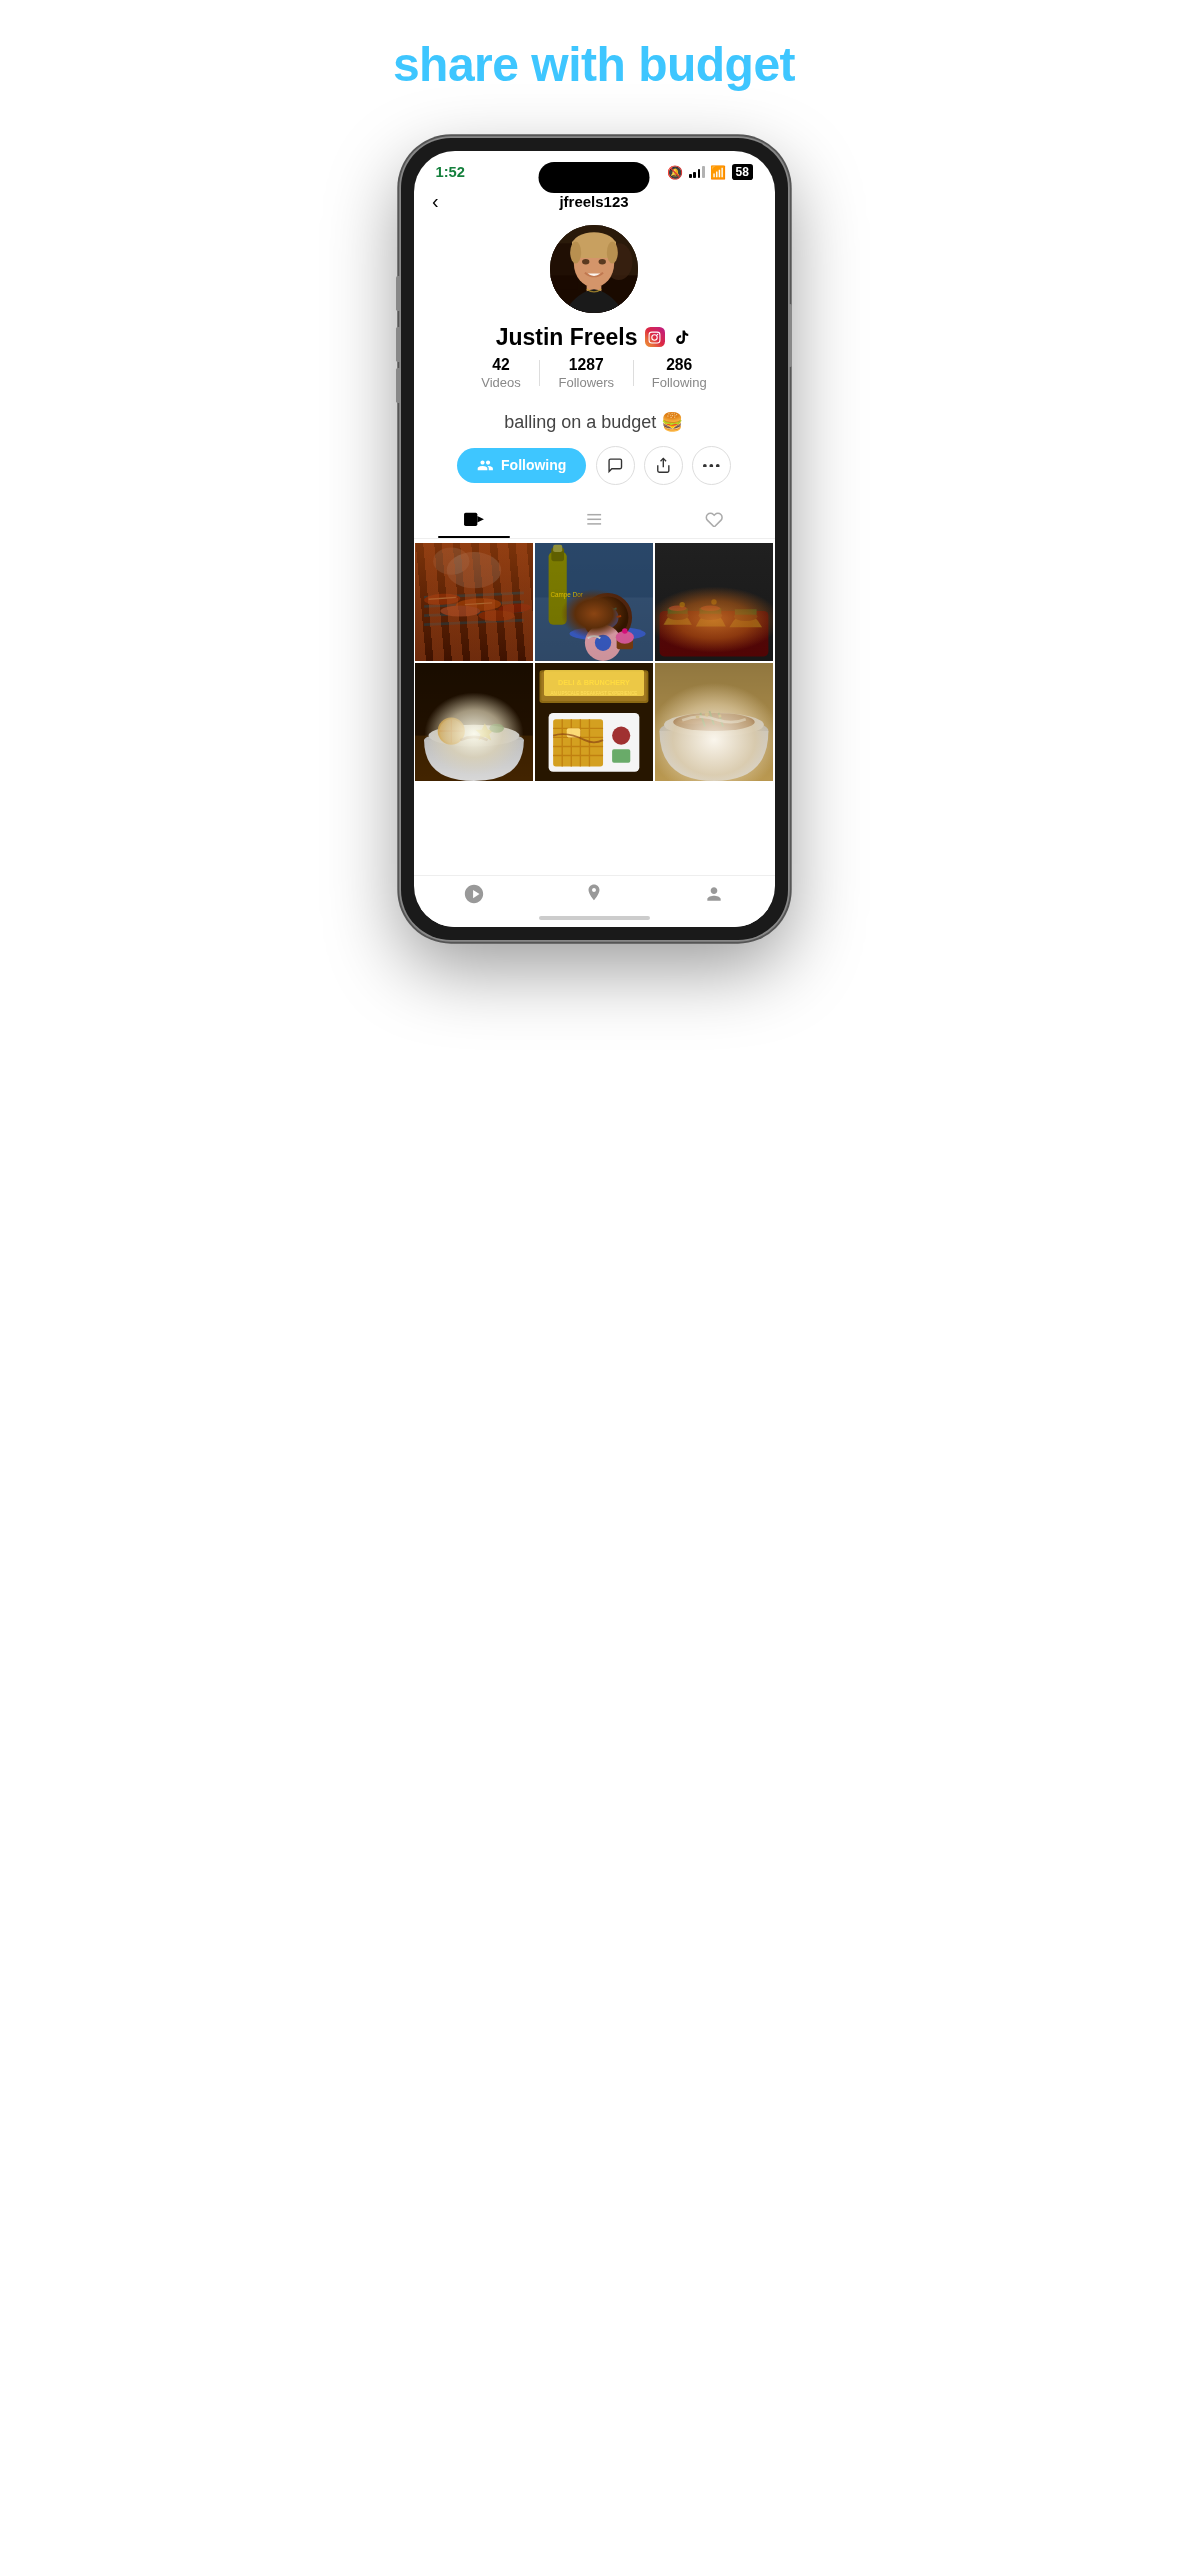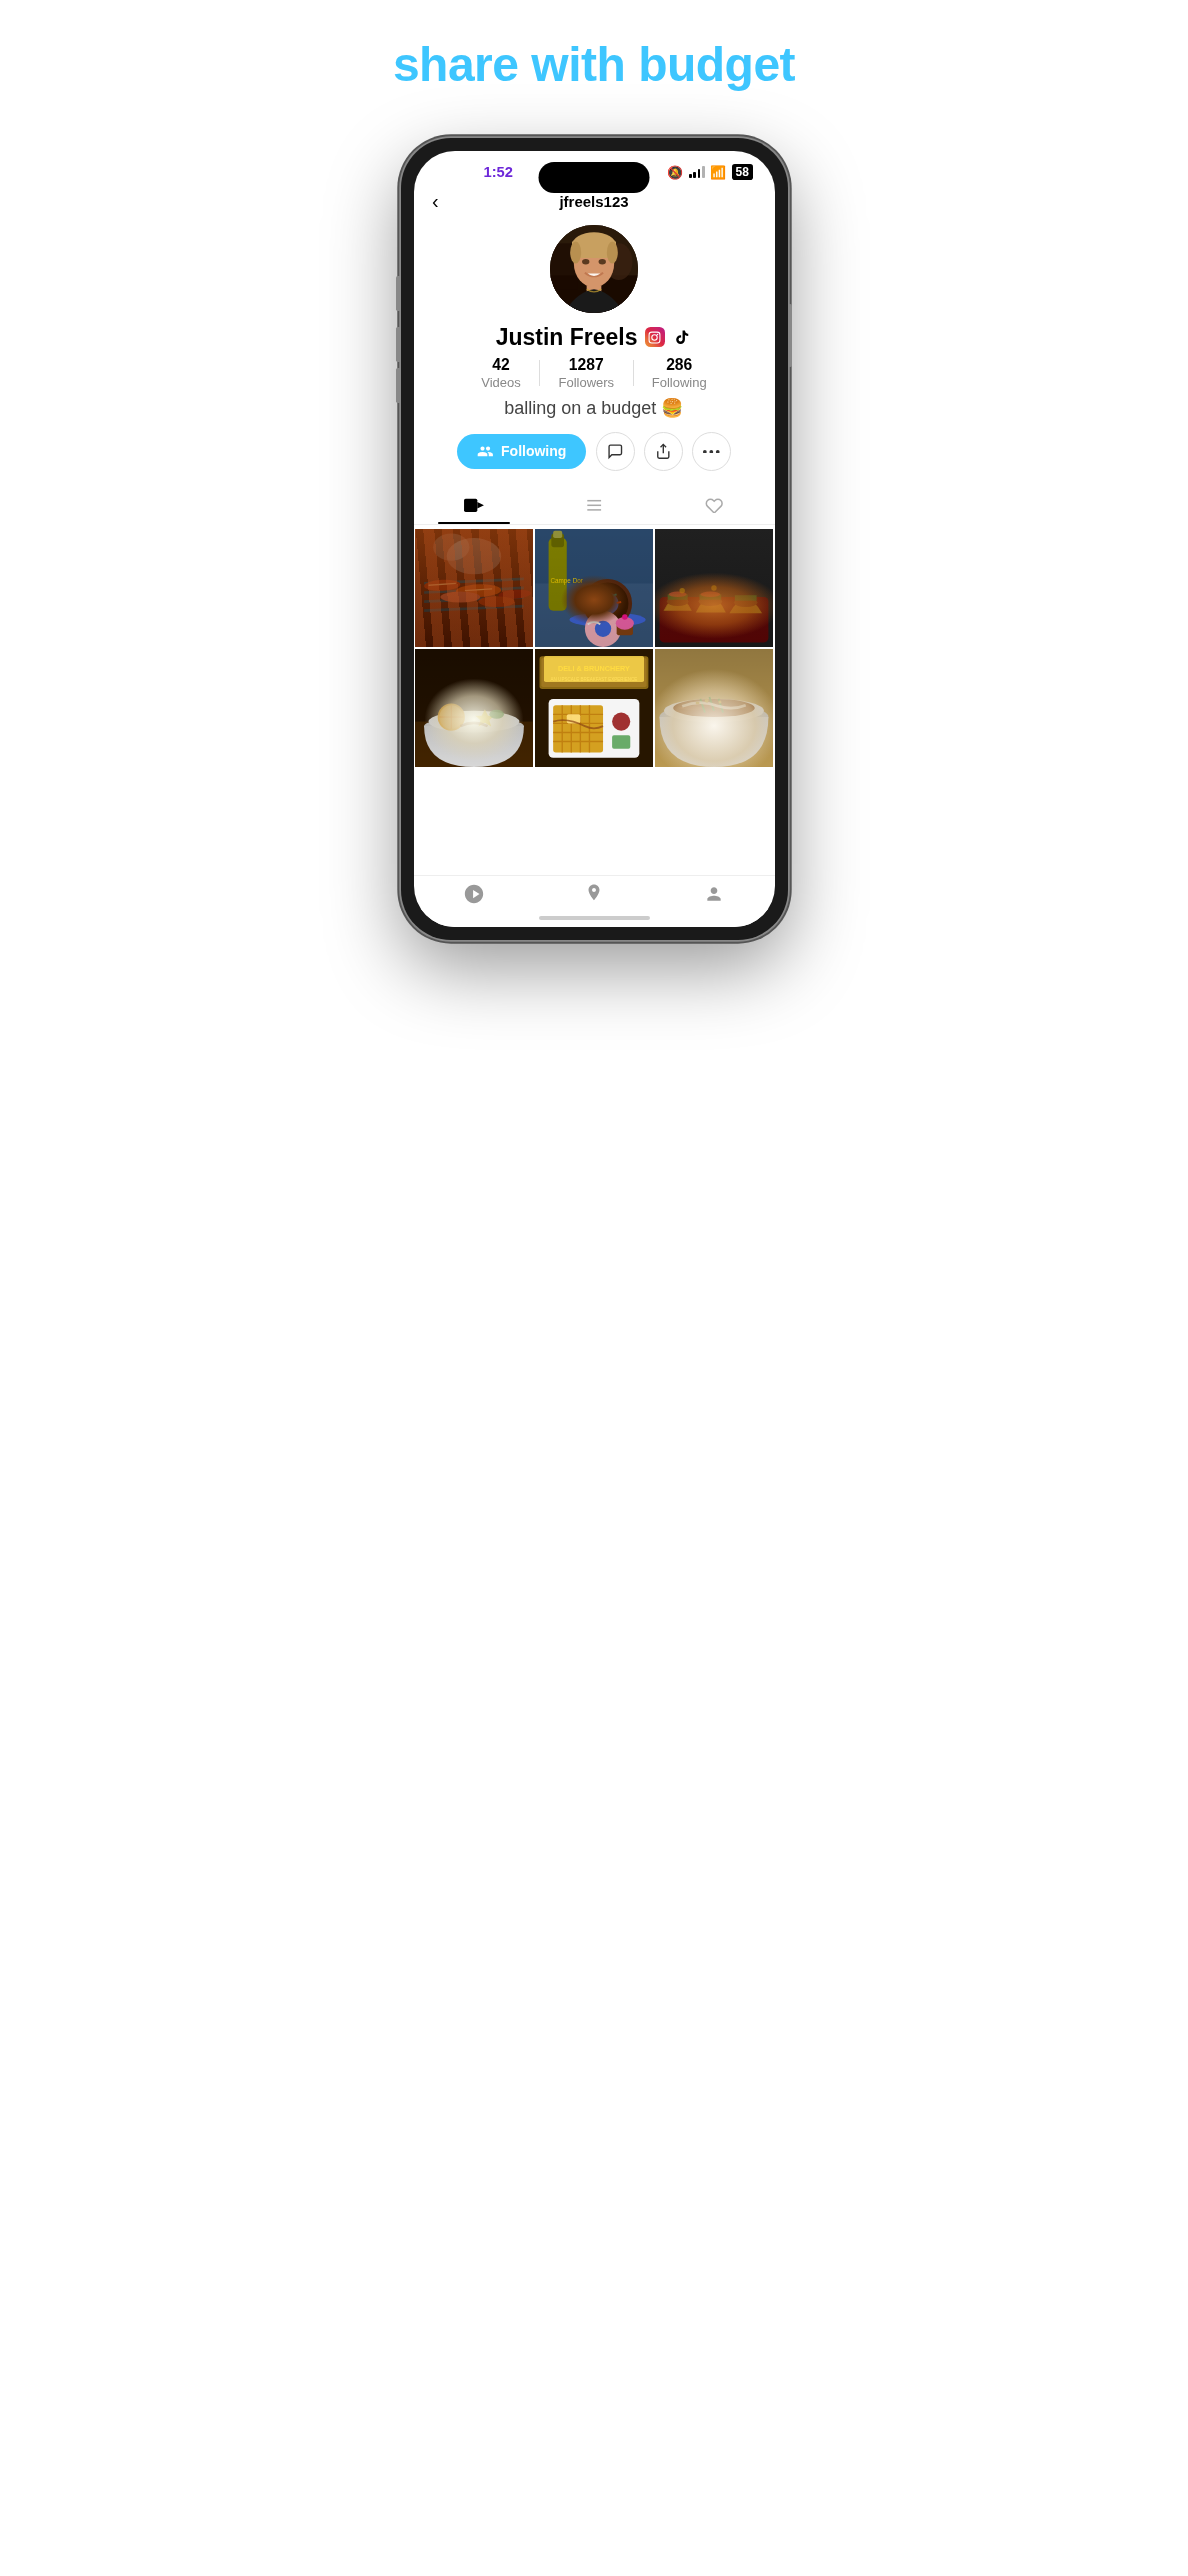--- a/index.html
+++ b/index.html
@@ -75,22 +75,21 @@
       display: flex;
       justify-content: space-between;
       align-items: center;
       padding: 13px 22px 3.7px;
       flex-shrink: 0;
     }
 
     .status-time {
       font-size: 14.7px;
       font-weight: 600;
-      color: #6d28d9;
-      margin-left: 48px;
+      color: #15803d;
     }
 
     .status-icons {
       display: flex;
       align-items: center;
       gap: 5.5px;
     }
 
     .status-icons span {
       font-size: 13px;
@@ -202,21 +201,21 @@
       display: flex;
       align-items: center;
       justify-content: center;
       font-size: 16.6px;
     }
 
     
     .stats-row {
       display: flex;
       align-items: stretch;
-      margin-bottom: 7px;
+      margin-bottom: 21px;
       width: 100%;
       justify-content: center;
     }
 
     .stat-item {
       display: flex;
       flex-direction: column;
       align-items: center;
       padding: 0 18.4px;
     }

